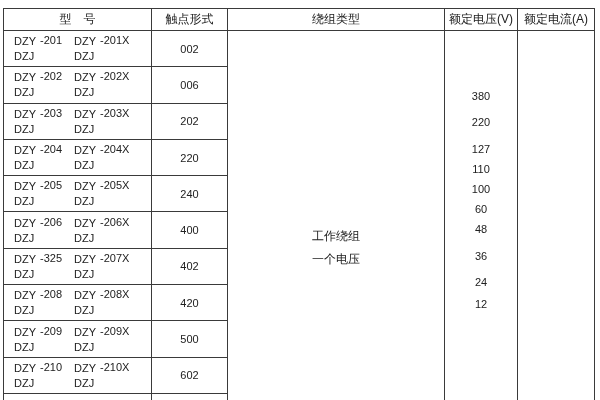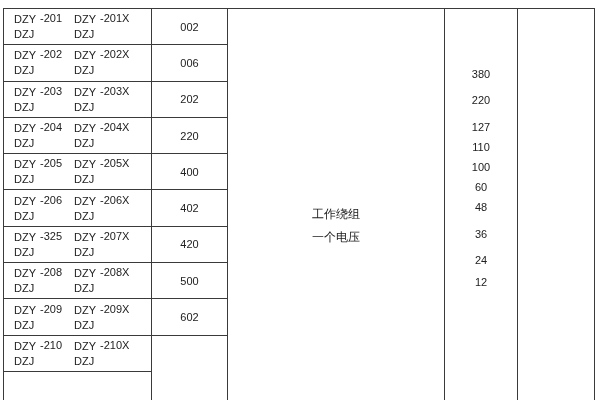--- a/index.html
+++ b/index.html
@@ -44,20 +44,27 @@
   .voltage-item:nth-child(9){margin-top:6px;}
   .voltage-item:nth-child(10){margin-top:2px;}
   .current-cell{font-size:11px;}
 </style>
 </head>
 <body>
 
 <div id="screen">
   <div class="spec-table">
 
+    <div class="header-row">
+      <div class="th c1">型　号</div>
+      <div class="th c2">触点形式</div>
+      <div class="th c3">绕组类型</div>
+      <div class="th c4">额定电压(V)</div>
+      <div class="th c5">额定电流(A)</div>
+    </div>
 
     <div class="tbody">
       <div class="col c1">
           <div class="cell model-cell">
             <div class="pair">
               <span class="stack">
                 <span>DZY</span>
                 <span>DZJ</span>
               </span>
               <span class="suffix">-201</span>
@@ -213,20 +220,21 @@
               </span>
               <span class="suffix">-210X</span>
             </div>
           </div>
         </div>
       <div class="col c2">
           <div class="cell contact-cell">002</div>
           <div class="cell contact-cell">006</div>
           <div class="cell contact-cell">202</div>
           <div class="cell contact-cell">220</div>
+          <div class="cell contact-cell">240</div>
           <div class="cell contact-cell">400</div>
           <div class="cell contact-cell">402</div>
           <div class="cell contact-cell">420</div>
           <div class="cell contact-cell">500</div>
           <div class="cell contact-cell">602</div>
         </div>
       <div class="col c3 winding-cell">
         <div class="winding-line">工作绕组</div>
         <div class="winding-line">一个电压</div>
       </div>

